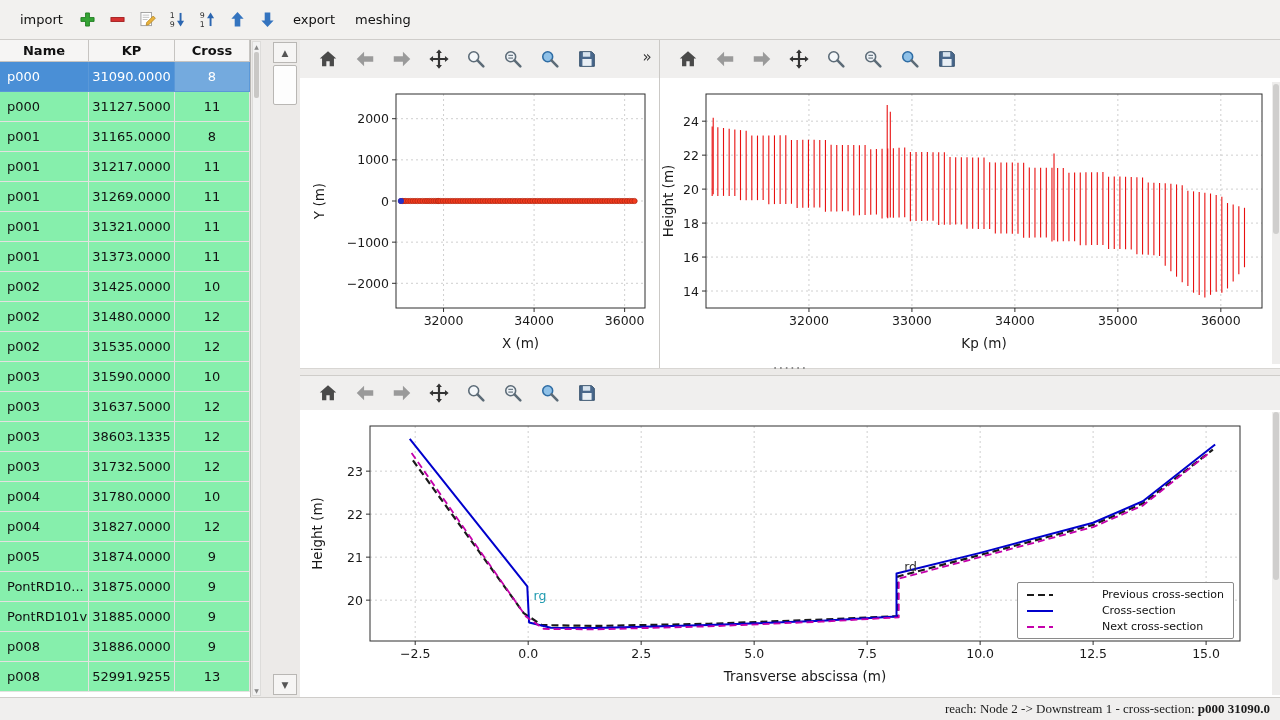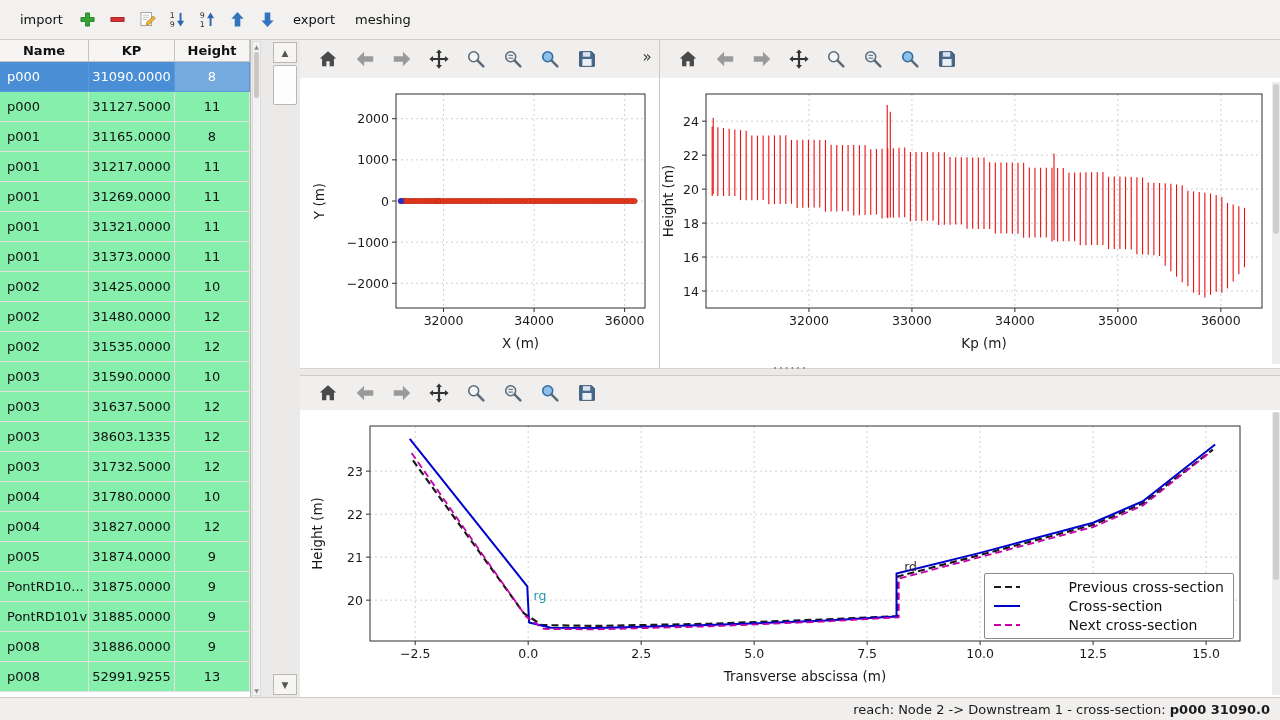--- a/index.html
+++ b/index.html
@@ -63,29 +63,29 @@
            border-top:1px solid #d8d6d3;border-bottom:1px solid #cfcdca;box-sizing:border-box;
            display:flex;align-items:center;justify-content:center;}
   .h-split .dots{color:#8a8a8a;font-size:15px;letter-spacing:1px;line-height:3px;margin-top:-5px;}
 
   .panel-bottom{position:absolute;top:336px;left:0;width:980px;height:321px;background:#fff;}
   .chart-wrap{position:relative;width:980px;height:287px;}
 
   .legend{position:absolute;right:46px;bottom:58px;background:#fff;border:1px solid #8a8a8a;
           border-radius:2px;padding:5px 9px 5px 7px;display:flex;flex-direction:column;gap:3px;}
   .lg-row{display:flex;align-items:center;gap:6px;}
-  .lg-label{font-size:14px;color:#111;margin-left:41px;}
+  .lg-label{font-size:11px;color:#111;margin-left:41px;}
 
   .edge-sb{position:absolute;right:0;width:8px;background:#eeedec;}
   .edge-sb .et{position:absolute;left:1px;width:6px;background:#cfcecd;border-radius:3px;}
 
   
   .status-bar{position:absolute;bottom:0;left:0;width:1280px;height:23px;background:#f0efee;
               border-top:1px solid #cfcdca;box-sizing:border-box;display:flex;align-items:center;
-              justify-content:flex-end;padding-right:10px;font-size:13px;color:#1a1a1a;}
+              justify-content:flex-end;padding-right:10px;font-size:13px;color:#1a1a1a;font-family:Liberation Serif, serif;}
 </style>
 </head>
 <body>
 
 <svg style="position:absolute;width:0;height:0" aria-hidden="true">
   <defs>
     <symbol id="icon-plus" viewBox="0 0 24 24">
       <path d="M9.8 4.5 H14.2 V9.8 H19.5 V14.2 H14.2 V19.5 H9.8 V14.2 H4.5 V9.8 H9.8 Z" fill="#35a435" stroke="#1d7a1d"></path>
     </symbol>
     <symbol id="icon-minus" viewBox="0 0 24 24">
@@ -192,21 +192,21 @@
       </button>
     <button class="tool-text">export</button>
     <button class="tool-text">meshing</button>
   </div>
 
   <div class="left-panel">
     <div class="table-wrap">
       <div class="thead">
         <div class="th col-name">Name</div>
         <div class="th col-kp">KP</div>
-        <div class="th col-points">Height</div>
+        <div class="th col-points">Cross</div>
       </div>
       <div id="table-body">
           <div class="trow selected">
             <div class="td col-name">p000</div>
             <div class="td col-kp">31090.0000</div>
             <div class="td col-points">8</div>
           </div>
           <div class="trow">
             <div class="td col-name">p000</div>
             <div class="td col-kp">31127.5000</div>

